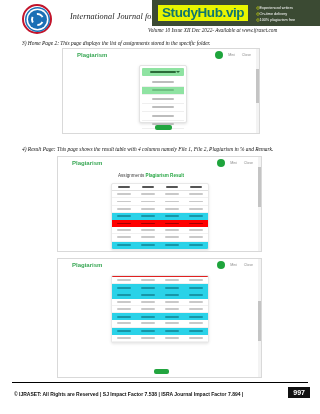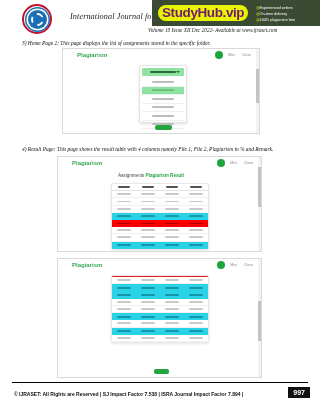--- a/index.html
+++ b/index.html
@@ -46,22 +46,22 @@
     position: absolute; left: 152px; top: 0px;
     width: 168px; height: 26px;
     background: #3b4a33;
     display: flex; align-items: center;
   }
   .sh-logo {
     margin-left: 6px;
     background: #e8f500;
     padding: 1px 4px;
     font-family: "Liberation Sans", sans-serif;
-    font-weight: bold; font-size: 13.5px; color: #701a75;
-    letter-spacing: -.4px; line-height: 1.1; border-radius: 8px;
+    font-weight: bold; font-size: 13.5px; color: #0f766e;
+    letter-spacing: -.4px; line-height: 1.1;
   }
   .sh-bullets {
     margin-left: 8px; display: flex; flex-direction: column; gap: 1px;
   }
   .sh-bullets span {
     font-family: "Liberation Sans", sans-serif;
     font-size: 3.8px; color: #ffffff; white-space: nowrap;
   }
   .sh-bullets span::before { content: "\25CE "; color: #e8f500; }
 

